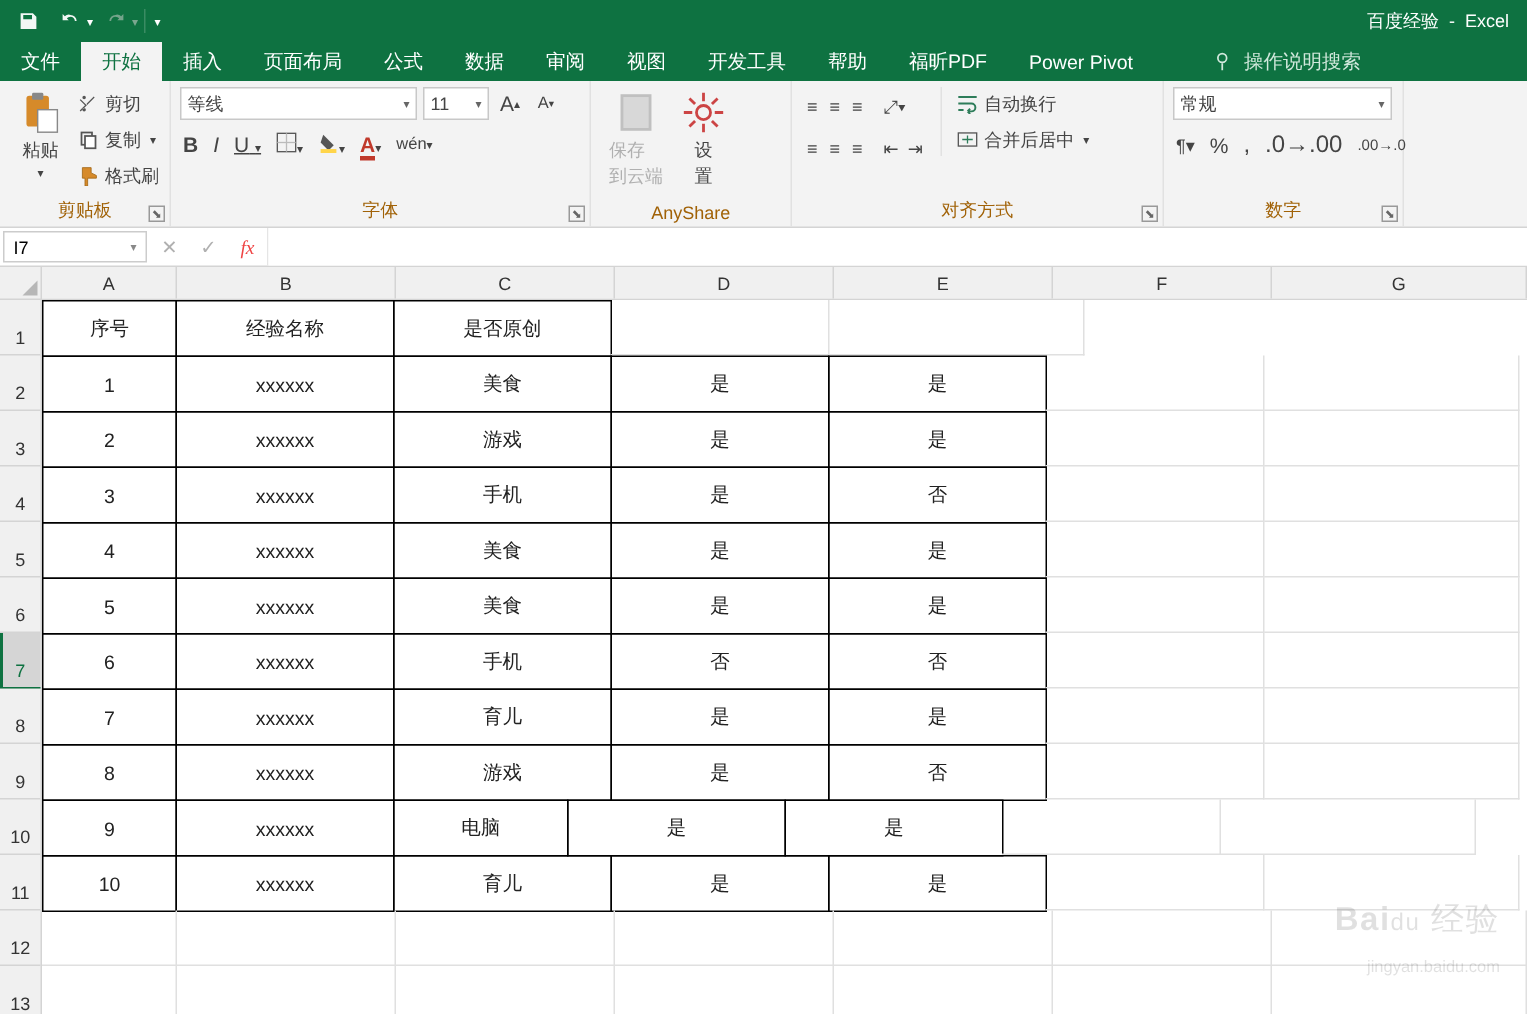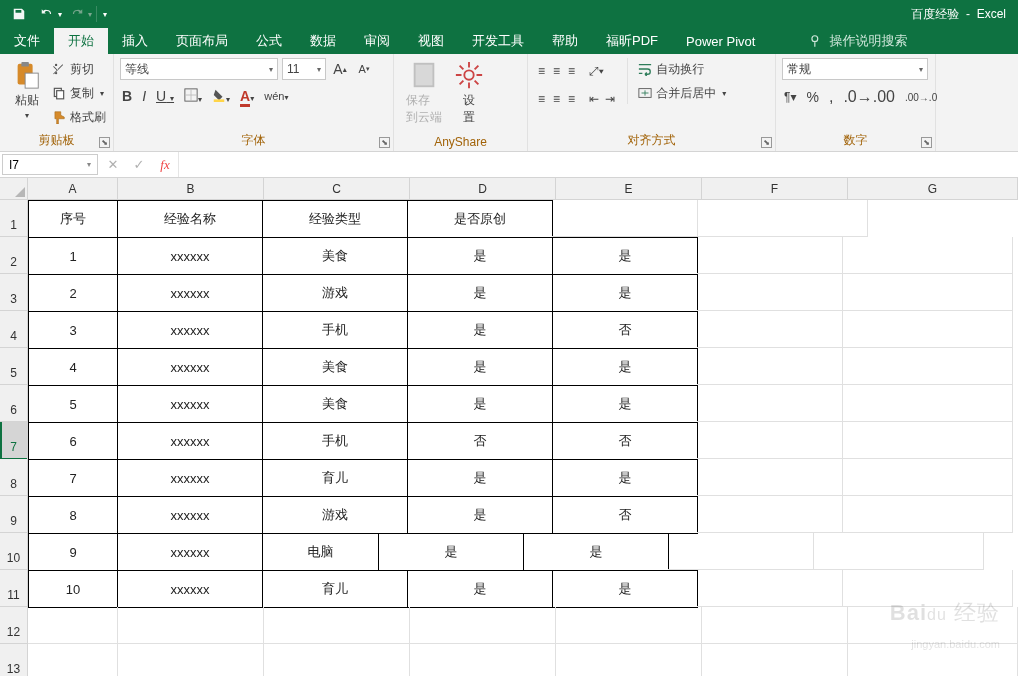--- a/index.html
+++ b/index.html
@@ -317,21 +317,20 @@
       <div class="rowhdr">9</div>
       <div class="rowhdr">10</div>
       <div class="rowhdr">11</div>
       <div class="rowhdr">12</div>
       <div class="rowhdr">13</div>
     </div>
   <div class="cells" id="cells">
       <div class="row">
         <div class="cell b" style="width: 90px;">序号</div>
         <div class="cell b" style="width: 146px;">经验名称</div>
-        <div class="cell b" style="width: 146px;">经验类型</div>
         <div class="cell b" style="width: 146px; font-family: Liberation Mono, monospace;">是否原创</div>
         <div class="cell" style="width: 146px;"></div>
         <div class="cell" style="width: 170px;"></div>
       </div>
       <div class="row">
         <div class="cell b" style="width: 90px;">1</div>
         <div class="cell b" style="width: 146px;">xxxxxx</div>
         <div class="cell b" style="width: 146px;">美食</div>
         <div class="cell b" style="width: 146px;">是</div>
         <div class="cell b" style="width: 146px;">是</div>

